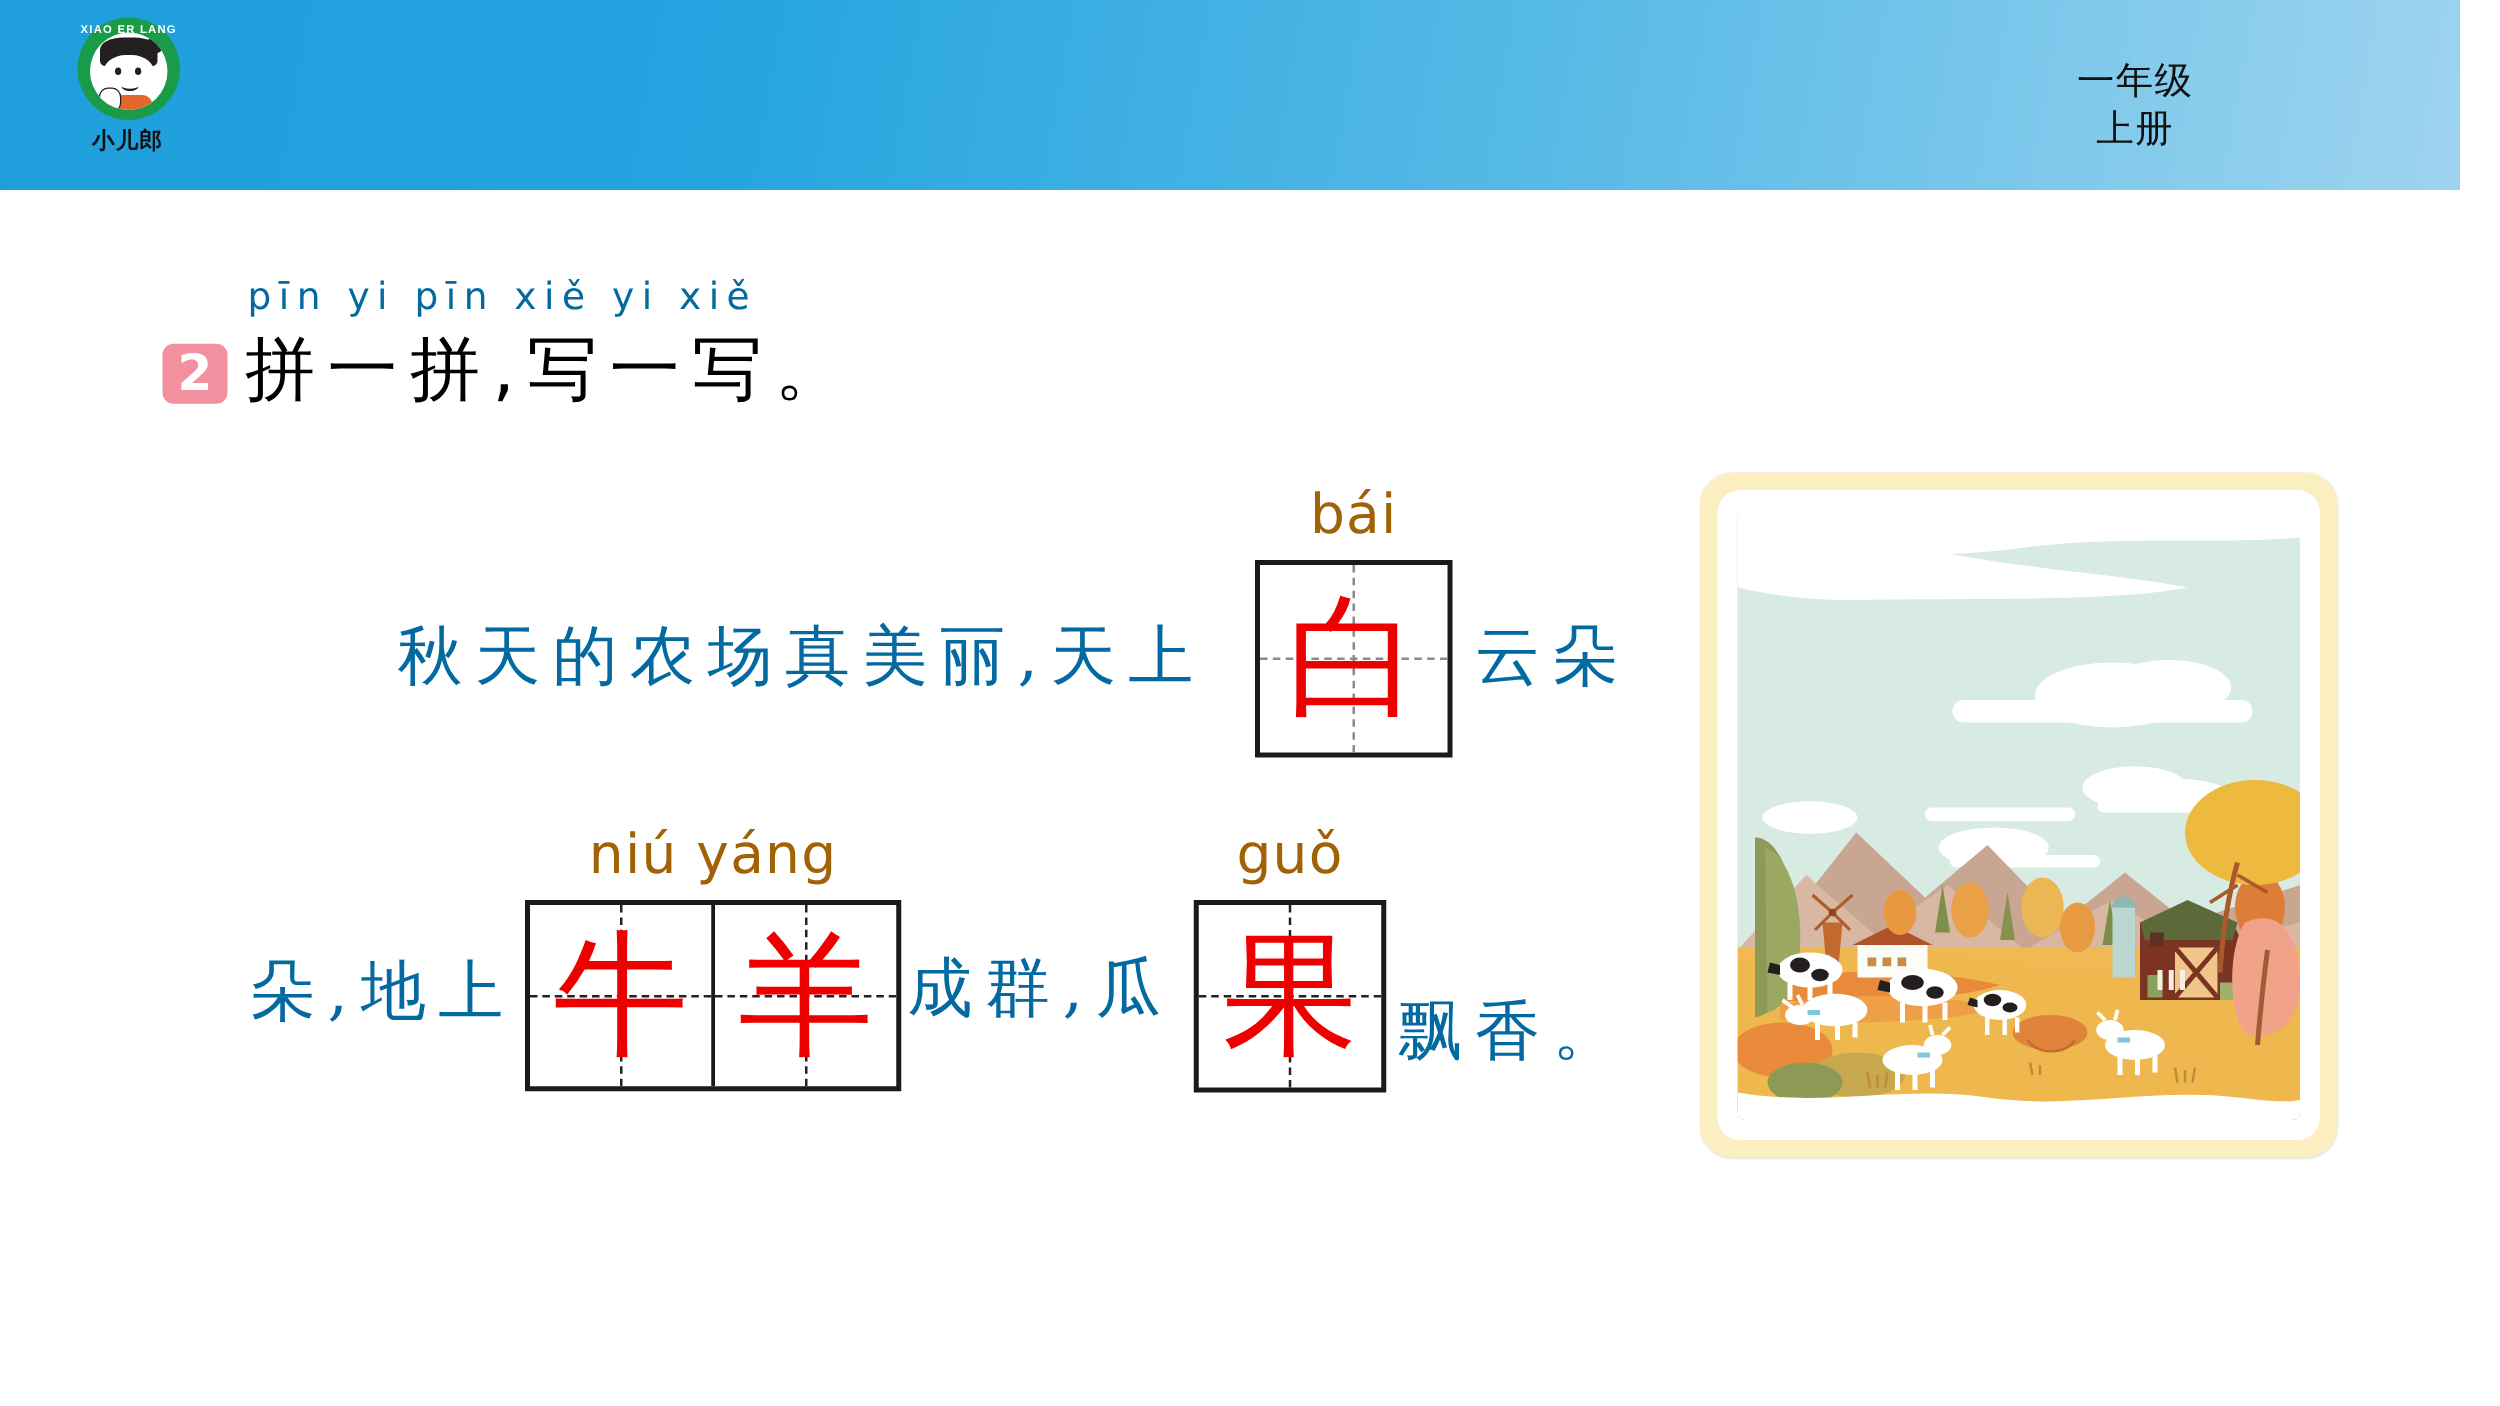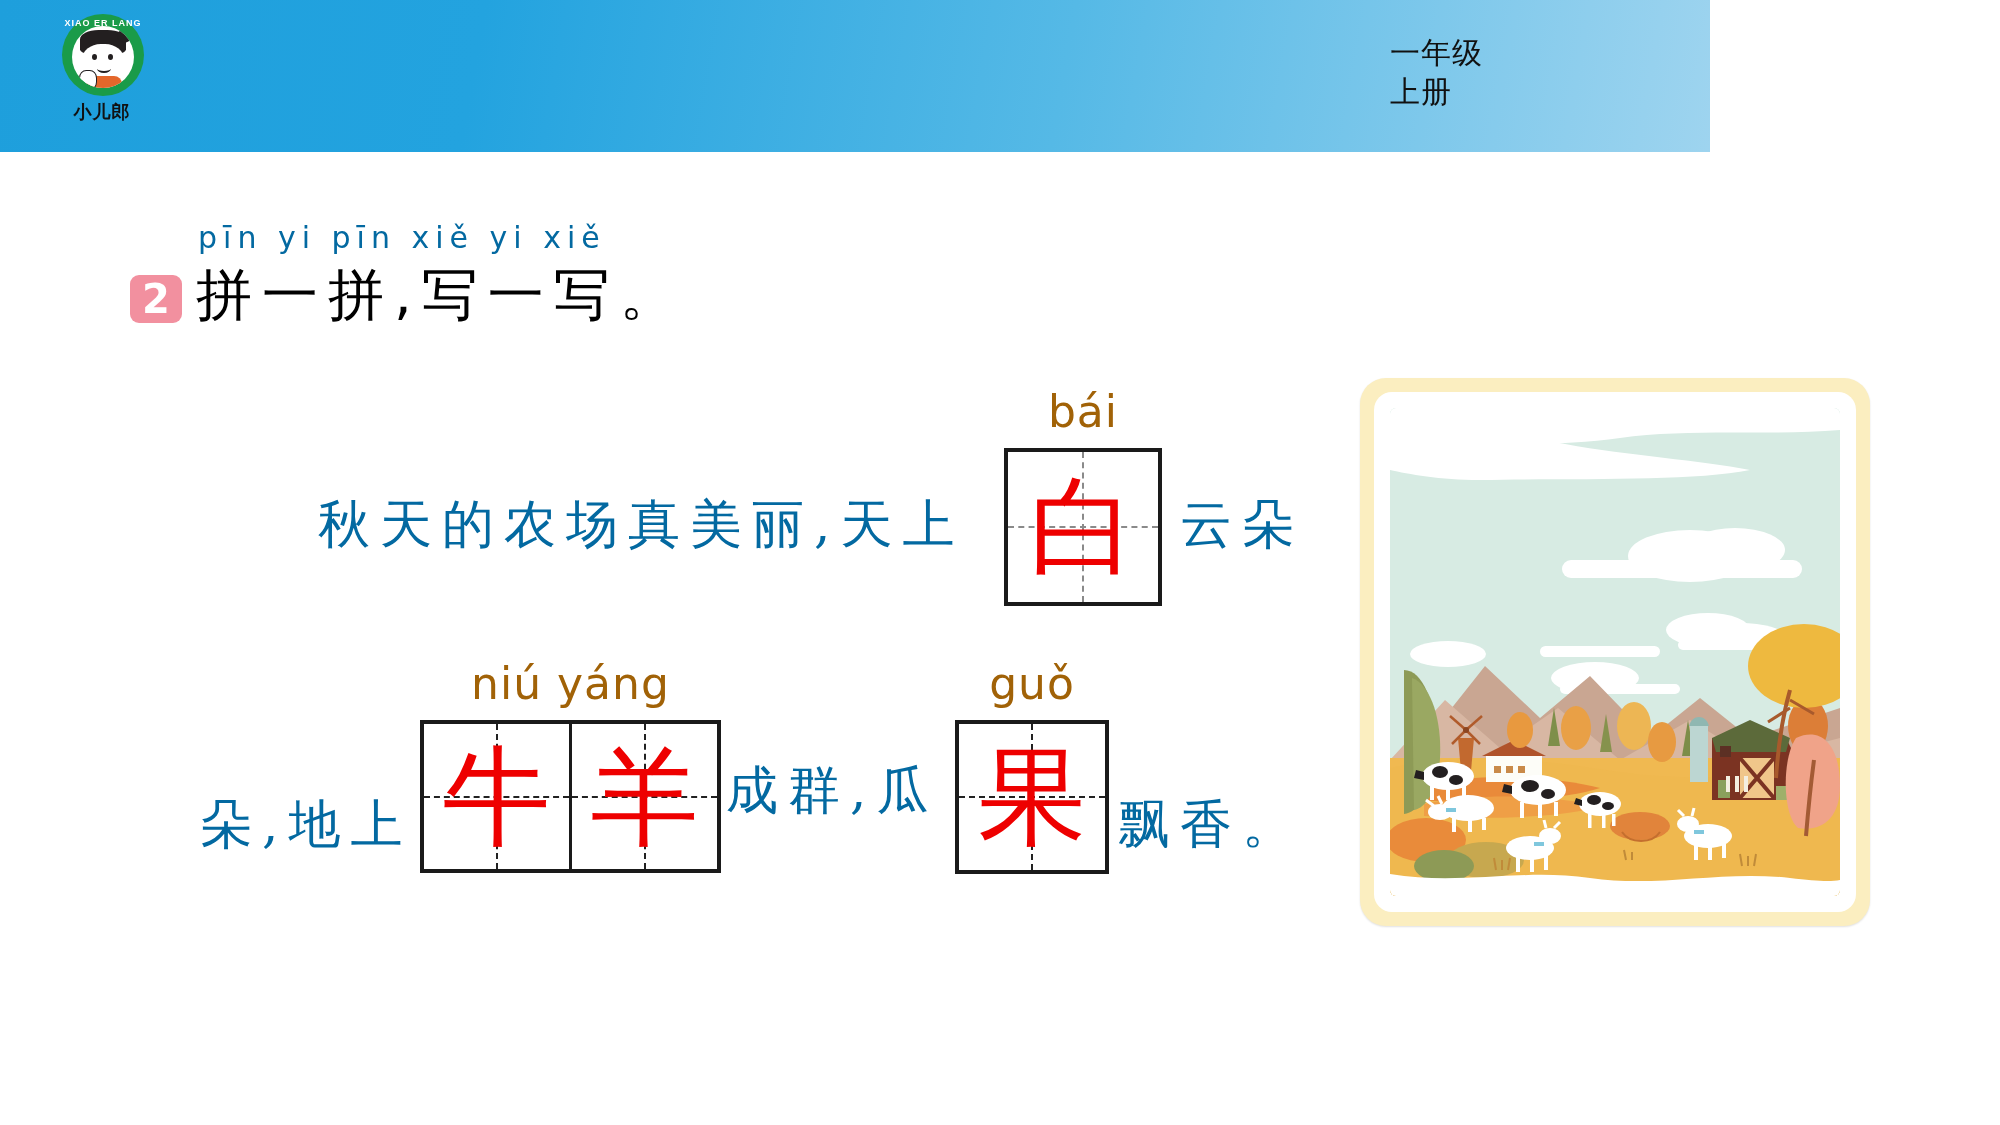--- a/index.html
+++ b/index.html
@@ -6,21 +6,21 @@
   body{
     width:2000px;height:1125px;
     background:#ffffff;
     font-family:"Liberation Sans", sans-serif;
     overflow:hidden;
     position:relative;
   }
 
   
   #header{
-    position:absolute;left:0;top:0;width:1710px;height:152px;
+    position:absolute;left:0;top:0;width:1968px;height:152px;
     background:linear-gradient(100deg,#1e9fdc 0%,#23a3df 28%,#55b9e6 62%,#9ed4ef 100%);
   }
   #logo{
     position:absolute;left:48px;top:14px;width:108px;height:118px;
   }
   .logo-circle{
     position:absolute;left:14px;top:0;width:82px;height:82px;border-radius:50%;
     background:#1a9b49;
   }
   .logo-inner{
@@ -70,22 +70,22 @@
   }
   #subject-title{
     position:absolute;right:330px;top:26px;
     font-size:62px;font-weight:bold;color:#e2231a;letter-spacing:2px;
     text-shadow:
        3px 0 0 #fff, -3px 0 0 #fff, 0 3px 0 #fff, 0 -3px 0 #fff,
        2px 2px 0 #fff, -2px 2px 0 #fff, 2px -2px 0 #fff, -2px -2px 0 #fff;
     font-family:"DejaVu Sans", sans-serif;
   }
   #grade-block{
-    position:absolute;right:200px;top:36px;width:120px;
-    color:#111111;line-height:1.15;
+    position:absolute;right:200px;top:48px;width:120px;
+    color:#111111;line-height:1.15;text-align:center;
   }
   #grade-line1{font-size:30px;letter-spacing:1px;}
   #grade-line2{font-size:30px;letter-spacing:1px;margin-top:4px;}
 
   
   #ex-number{
     position:absolute;left:130px;top:275px;width:52px;height:48px;
     background:#f2909f;border-radius:9px;
     color:#ffffff;font-size:40px;font-weight:bold;
     display:flex;align-items:center;justify-content:center;
@@ -106,21 +106,21 @@
   .han{
     font-family:"DejaVu Serif", serif;
     color:#0369a1;
     letter-spacing:10px;
   }
   #row1-text{
     position:absolute;left:318px;top:490px;
     font-size:52px;
   }
   #row2-left{
-    position:absolute;left:200px;top:790px;
+    position:absolute;left:200px;top:758px;
     font-size:52px;
   }
   #row2-mid{
     position:absolute;left:726px;top:756px;
     font-size:52px;
   }
   #row1-tail{
     position:absolute;left:1180px;top:490px;
     font-size:52px;
   }

